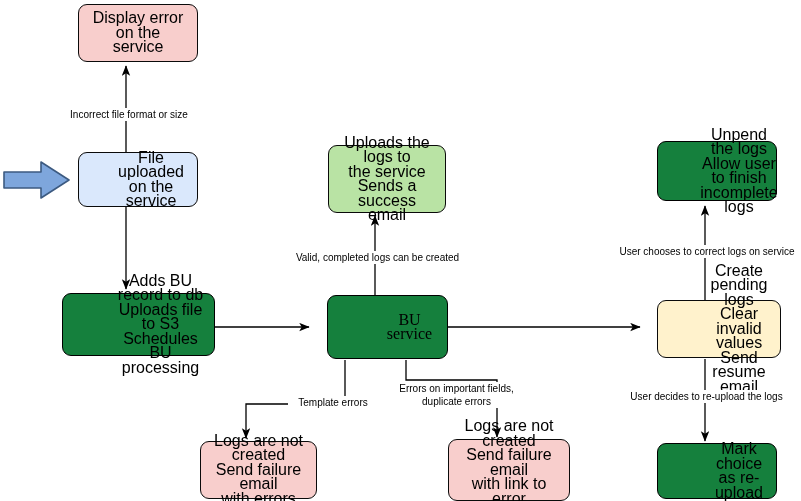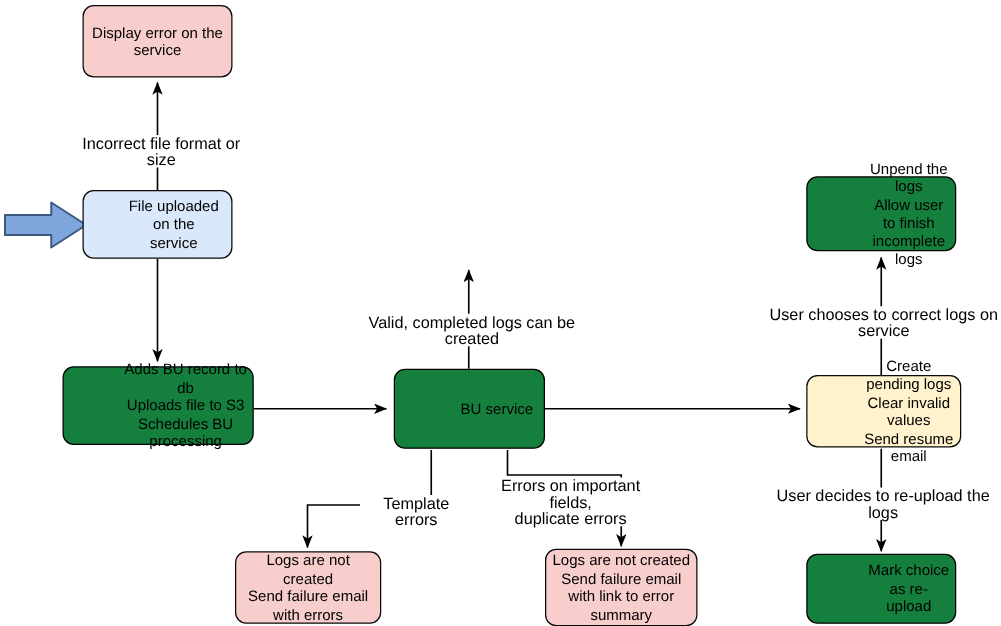--- a/index.html
+++ b/index.html
@@ -18,35 +18,36 @@
     width:801px;height:501px;
     pointer-events:none;
   }
   .node{
     position:absolute;
     box-sizing:border-box;
     border:1px solid #000000;
     border-radius:9px;
     display:flex;align-items:center;justify-content:center;
     text-align:center;
-    font-size:12px;
+    font-size:16px;
     line-height:14.5px;
     color:#000000;
     white-space:pre-line;
     padding:2px 4px;
+    margin-left:12px;
   }
   .node.white{background:#15803d;padding-left:48px;}
   .node.pink{background:#f8cecc;border-color:#0a0a0a;}
   .node.blue{background:#dae8fc;border-color:#0a0a0a;}
   .node.green{background:#b9e3a4;border-color:#0a0a0a;}
   .node.yellow{background:#fff2cc;border-color:#0a0a0a;padding-left:44px;}
 
   .edge-label{
     position:absolute;
-    font-size:13px;
+    font-size:10px;
     line-height:13px;
     color:#000000;
     background:#ffffff;
     text-align:center;
     white-space:pre-line;
     padding:0 2px;
   }
   .block-arrow{
     position:absolute;
   }
@@ -89,22 +90,26 @@
   <div class="node pink" style="left:66px;top:4px;width:120px;height:58px;">Display error on the
 service</div>
 
   <div class="node blue" style="left:66px;top:152px;width:120px;height:55px;padding-left:30px;">File uploaded on the
 service</div>
 
   <div class="node white" style="left:50px;top:293px;width:153px;height:63px;">Adds BU record to db
 Uploads file to S3
 Schedules BU processing</div>
 
+  <div class="node green" style="left:316px;top:145px;width:118px;height:68px;">Uploads the logs to
+the service
+Sends a success
+email</div>
 
-  <div class="node white" style="left:315px;top:295px;width:121px;height:64px;">BU service</div>
+  <div class="node white" style="left:315px;top:295px;width:121px;height:64px;font-family:Liberation Serif, serif;">BU service</div>
 
   <div class="node white" style="left:645px;top:141px;width:120px;height:60px;">Unpend the logs
 Allow user to finish
 incomplete logs</div>
 
   <div class="node yellow" style="left:645px;top:300px;width:124px;height:58px;">Create pending logs
 Clear invalid values
 Send resume email</div>
 
   <div class="node pink" style="left:188px;top:441px;width:117px;height:58px;">Logs are not created

